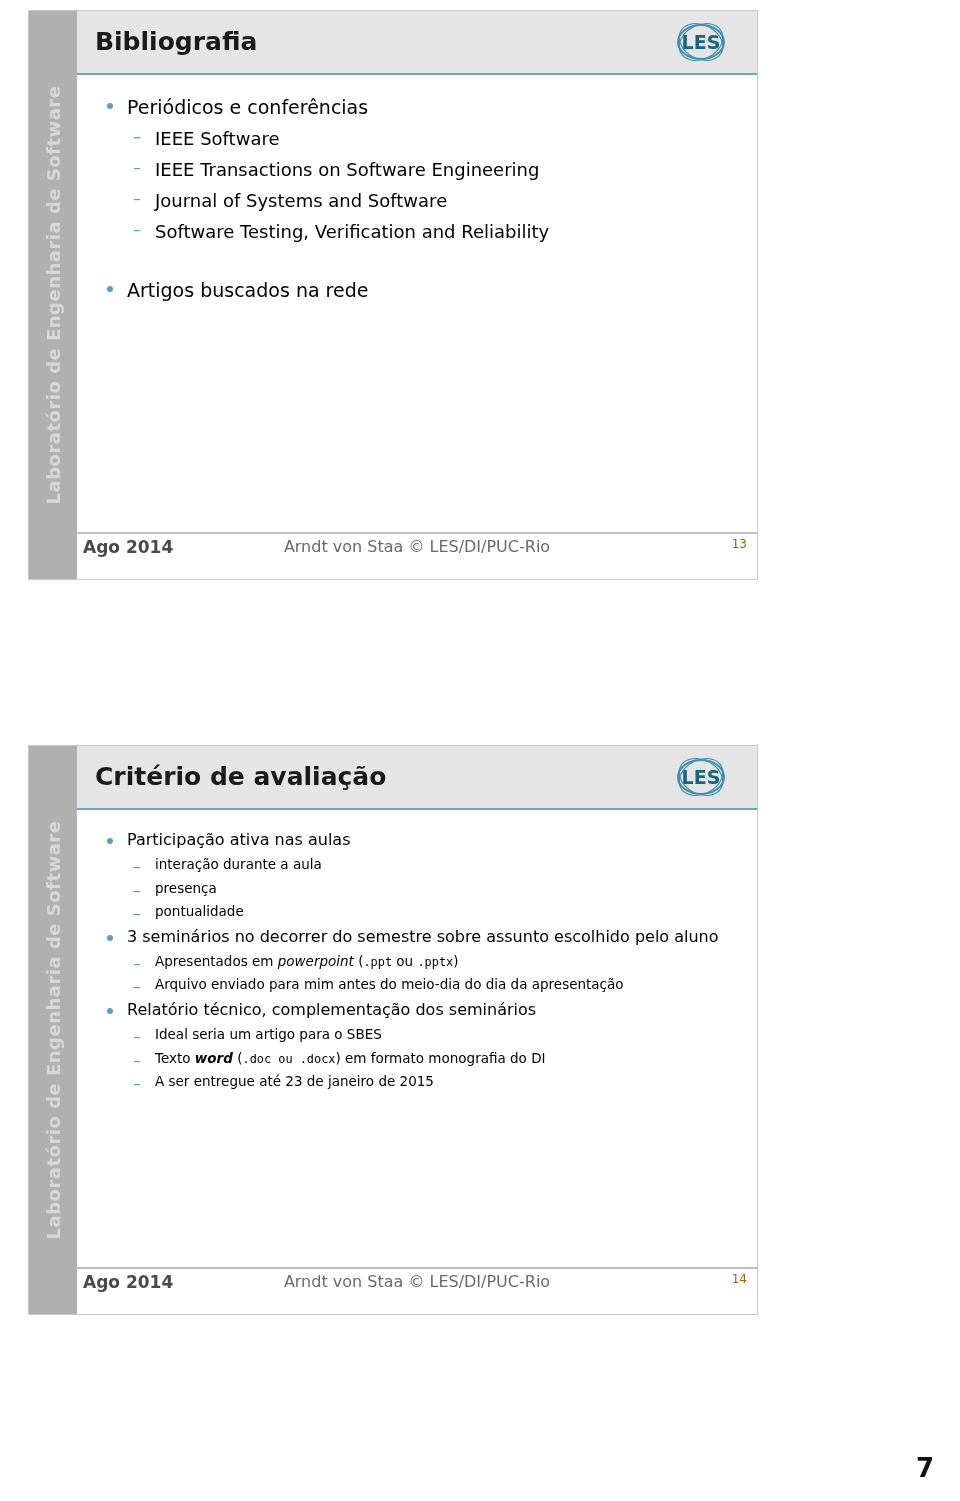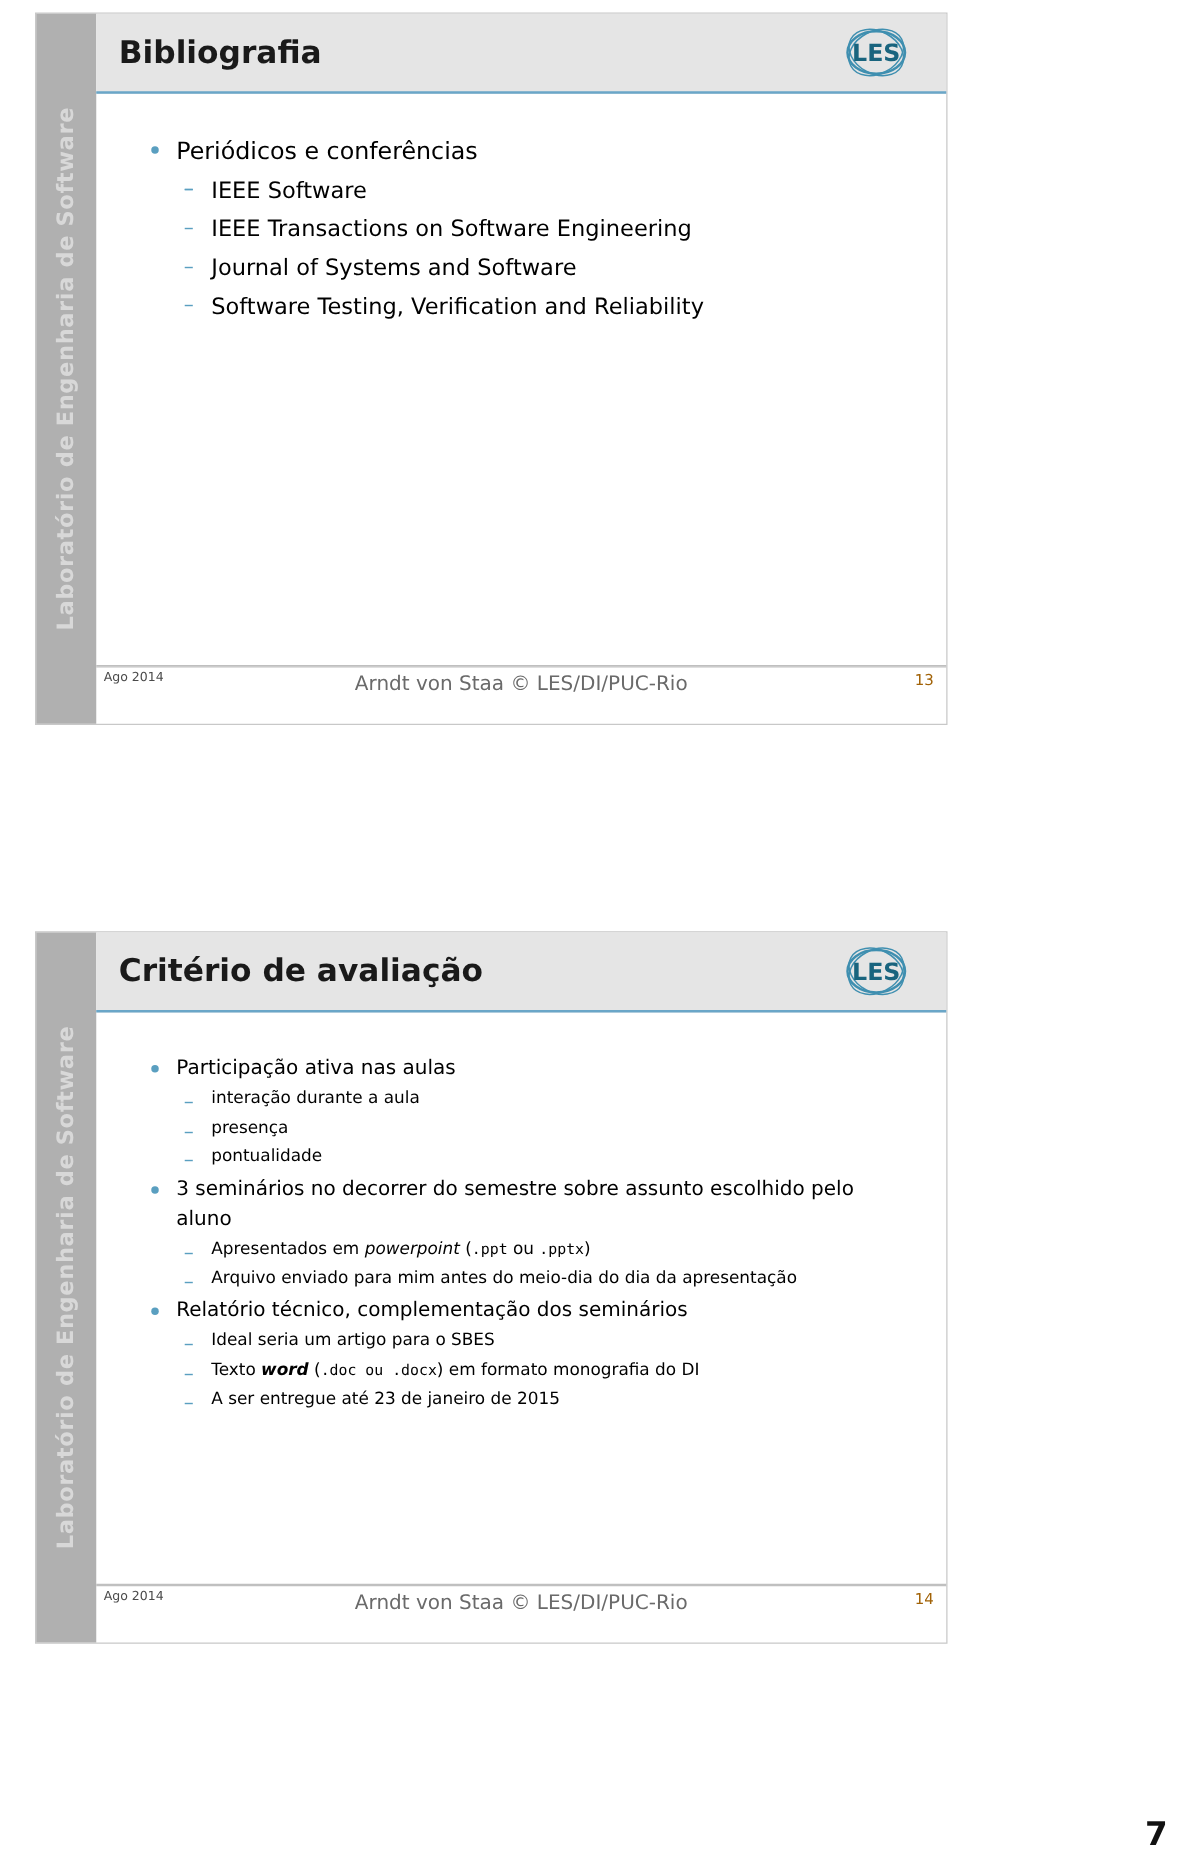--- a/index.html
+++ b/index.html
@@ -93,21 +93,21 @@
     top: 62px;
     right: 0;
     bottom: 46px;
     padding: 18px 20px 0 20px;
     box-sizing: border-box;
   }
 
   
   ul.lvl1 {
     list-style: none;
-    margin: 16px;
+    margin: 2px;
     padding: 0;
   }
   li.b1 {
     position: relative;
     padding-left: 28px;
     margin: 0 0 6px 0;
     font-size: 18px;
     line-height: 1.5;
   }
   li.b1 > .dot {
@@ -165,22 +165,23 @@
   }
   .footer-inner {
     position: absolute;
     left: 0; right: 0; top: 0;
     height: 22px;
   }
   .f-date {
     position: absolute;
     left: 6px;
     top: 4px;
-    font-size: 10px;
+    font-size: 17px;
     color: #4a4a4a;
+    font-weight: bold;
   }
   .f-center {
     position: absolute;
     left: 0; right: 0;
     top: 4px;
     text-align: center;
     font-size: 16px;
     color: #6a6a6a;
   }
   .f-num {
@@ -252,20 +253,24 @@
               <span class="dash">–</span>
               <span>Journal of Systems and Software</span>
             </li>
             <li class="b2">
               <span class="dash">–</span>
               <span>Software Testing, Verification and Reliability</span>
             </li>
           </ul>
         </li>
         <li class="gap"></li>
+        <li class="b1">
+          <span class="dot"></span>
+          <span>Artigos buscados na rede</span>
+        </li>
       </ul>
     </div>
 
     <div class="footer">
       <div class="footer-rule"></div>
       <div class="footer-inner">
         <span class="f-date">Ago 2014</span>
         <span class="f-center">Arndt von Staa © LES/DI/PUC-Rio</span>
         <span class="f-num">13</span>
       </div>

